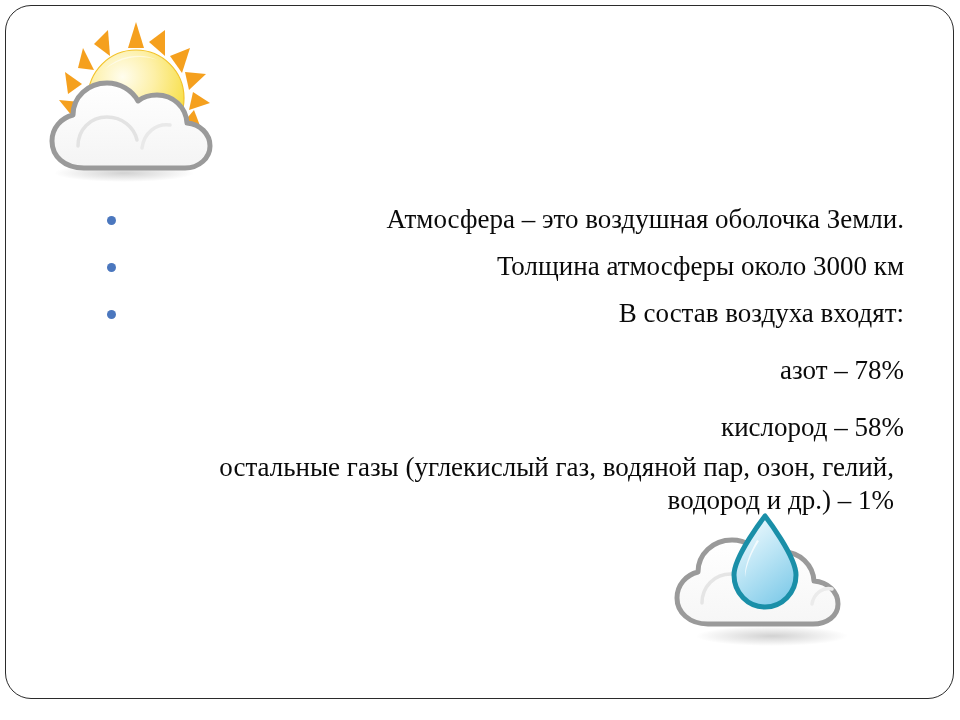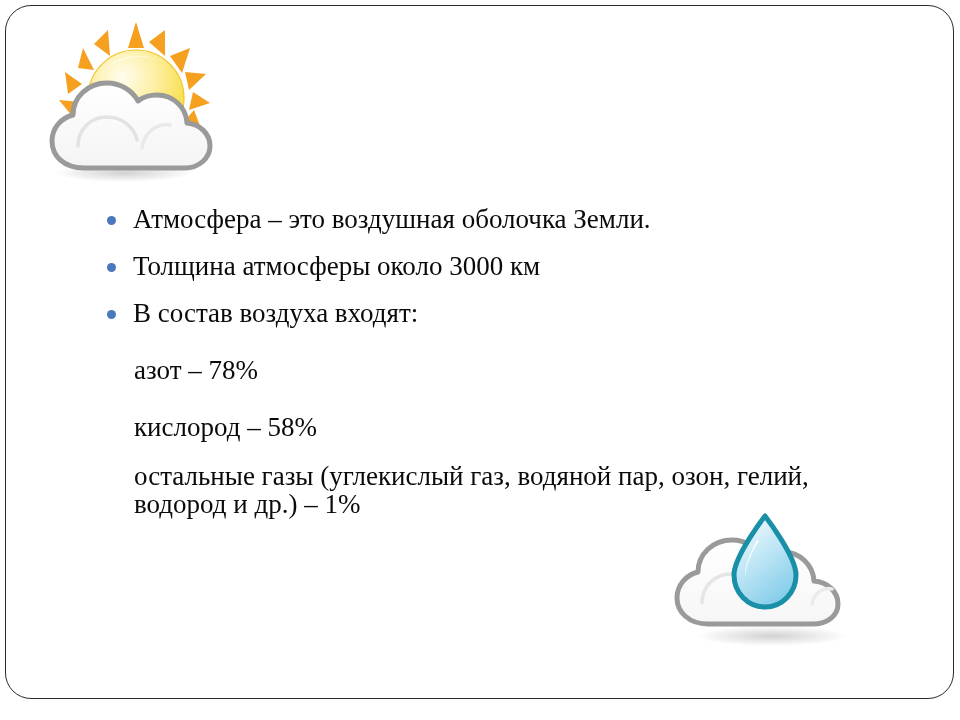--- a/index.html
+++ b/index.html
@@ -50,20 +50,21 @@
     white-space: pre;
     line-height: 38px;
   }
 
   
   #body-block {
     position: absolute;
     left: 104px;
     top: 204px;
     width: 800px;
+    text-align: right;
   }
 
   .line {
     position: relative;
     font-family: "Liberation Serif", "DejaVu Serif", serif;
     font-size: 27px;
     color: #0a0a0a;
     line-height: 30px;
     white-space: nowrap;
   }
@@ -85,24 +86,24 @@
   }
 
   .sub-line {
     padding-left: 30px;
     margin-top: 27px;
     white-space: nowrap;
   }
 
   .sub-para {
     padding-left: 30px;
-    margin-top: 20px;
+    margin-top: 9px;
     width: 760px;
     white-space: normal;
-    line-height: 28px;
+    line-height: 33px;
   }
 
   
   #sun-cloud {
     position: absolute;
     left: 32px;
     top: 18px;
     width: 200px;
     height: 165px;
   }

